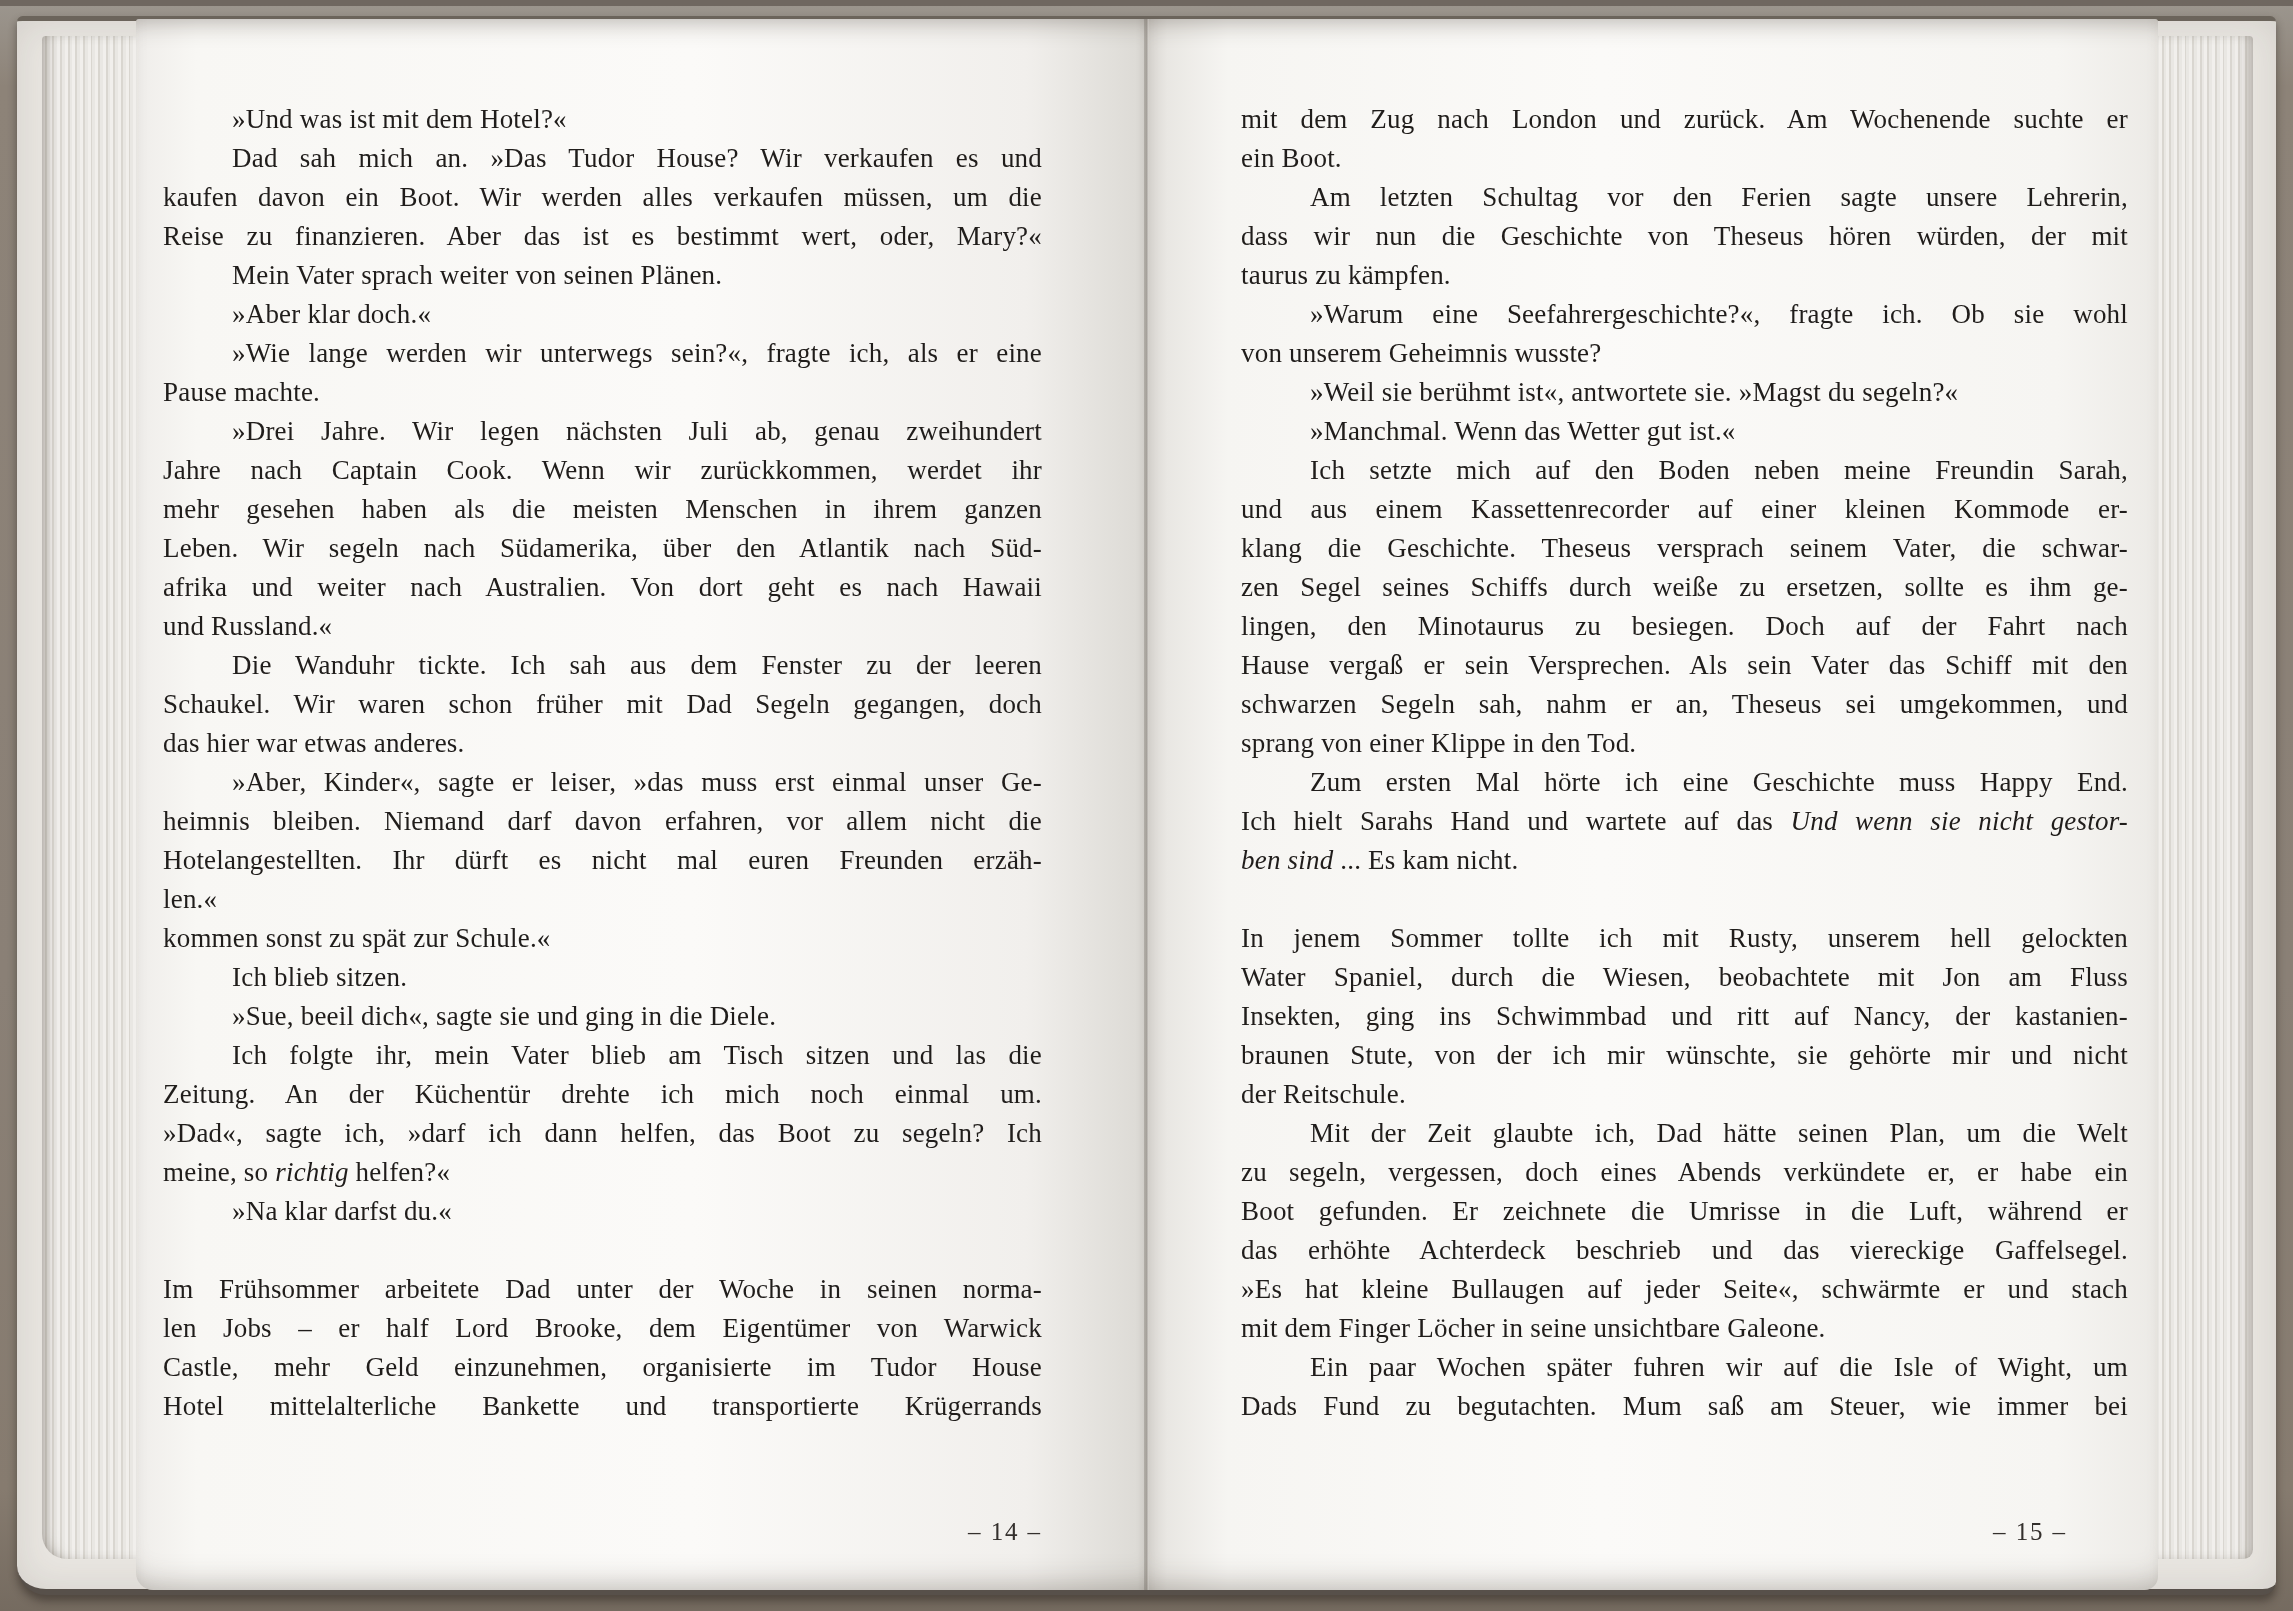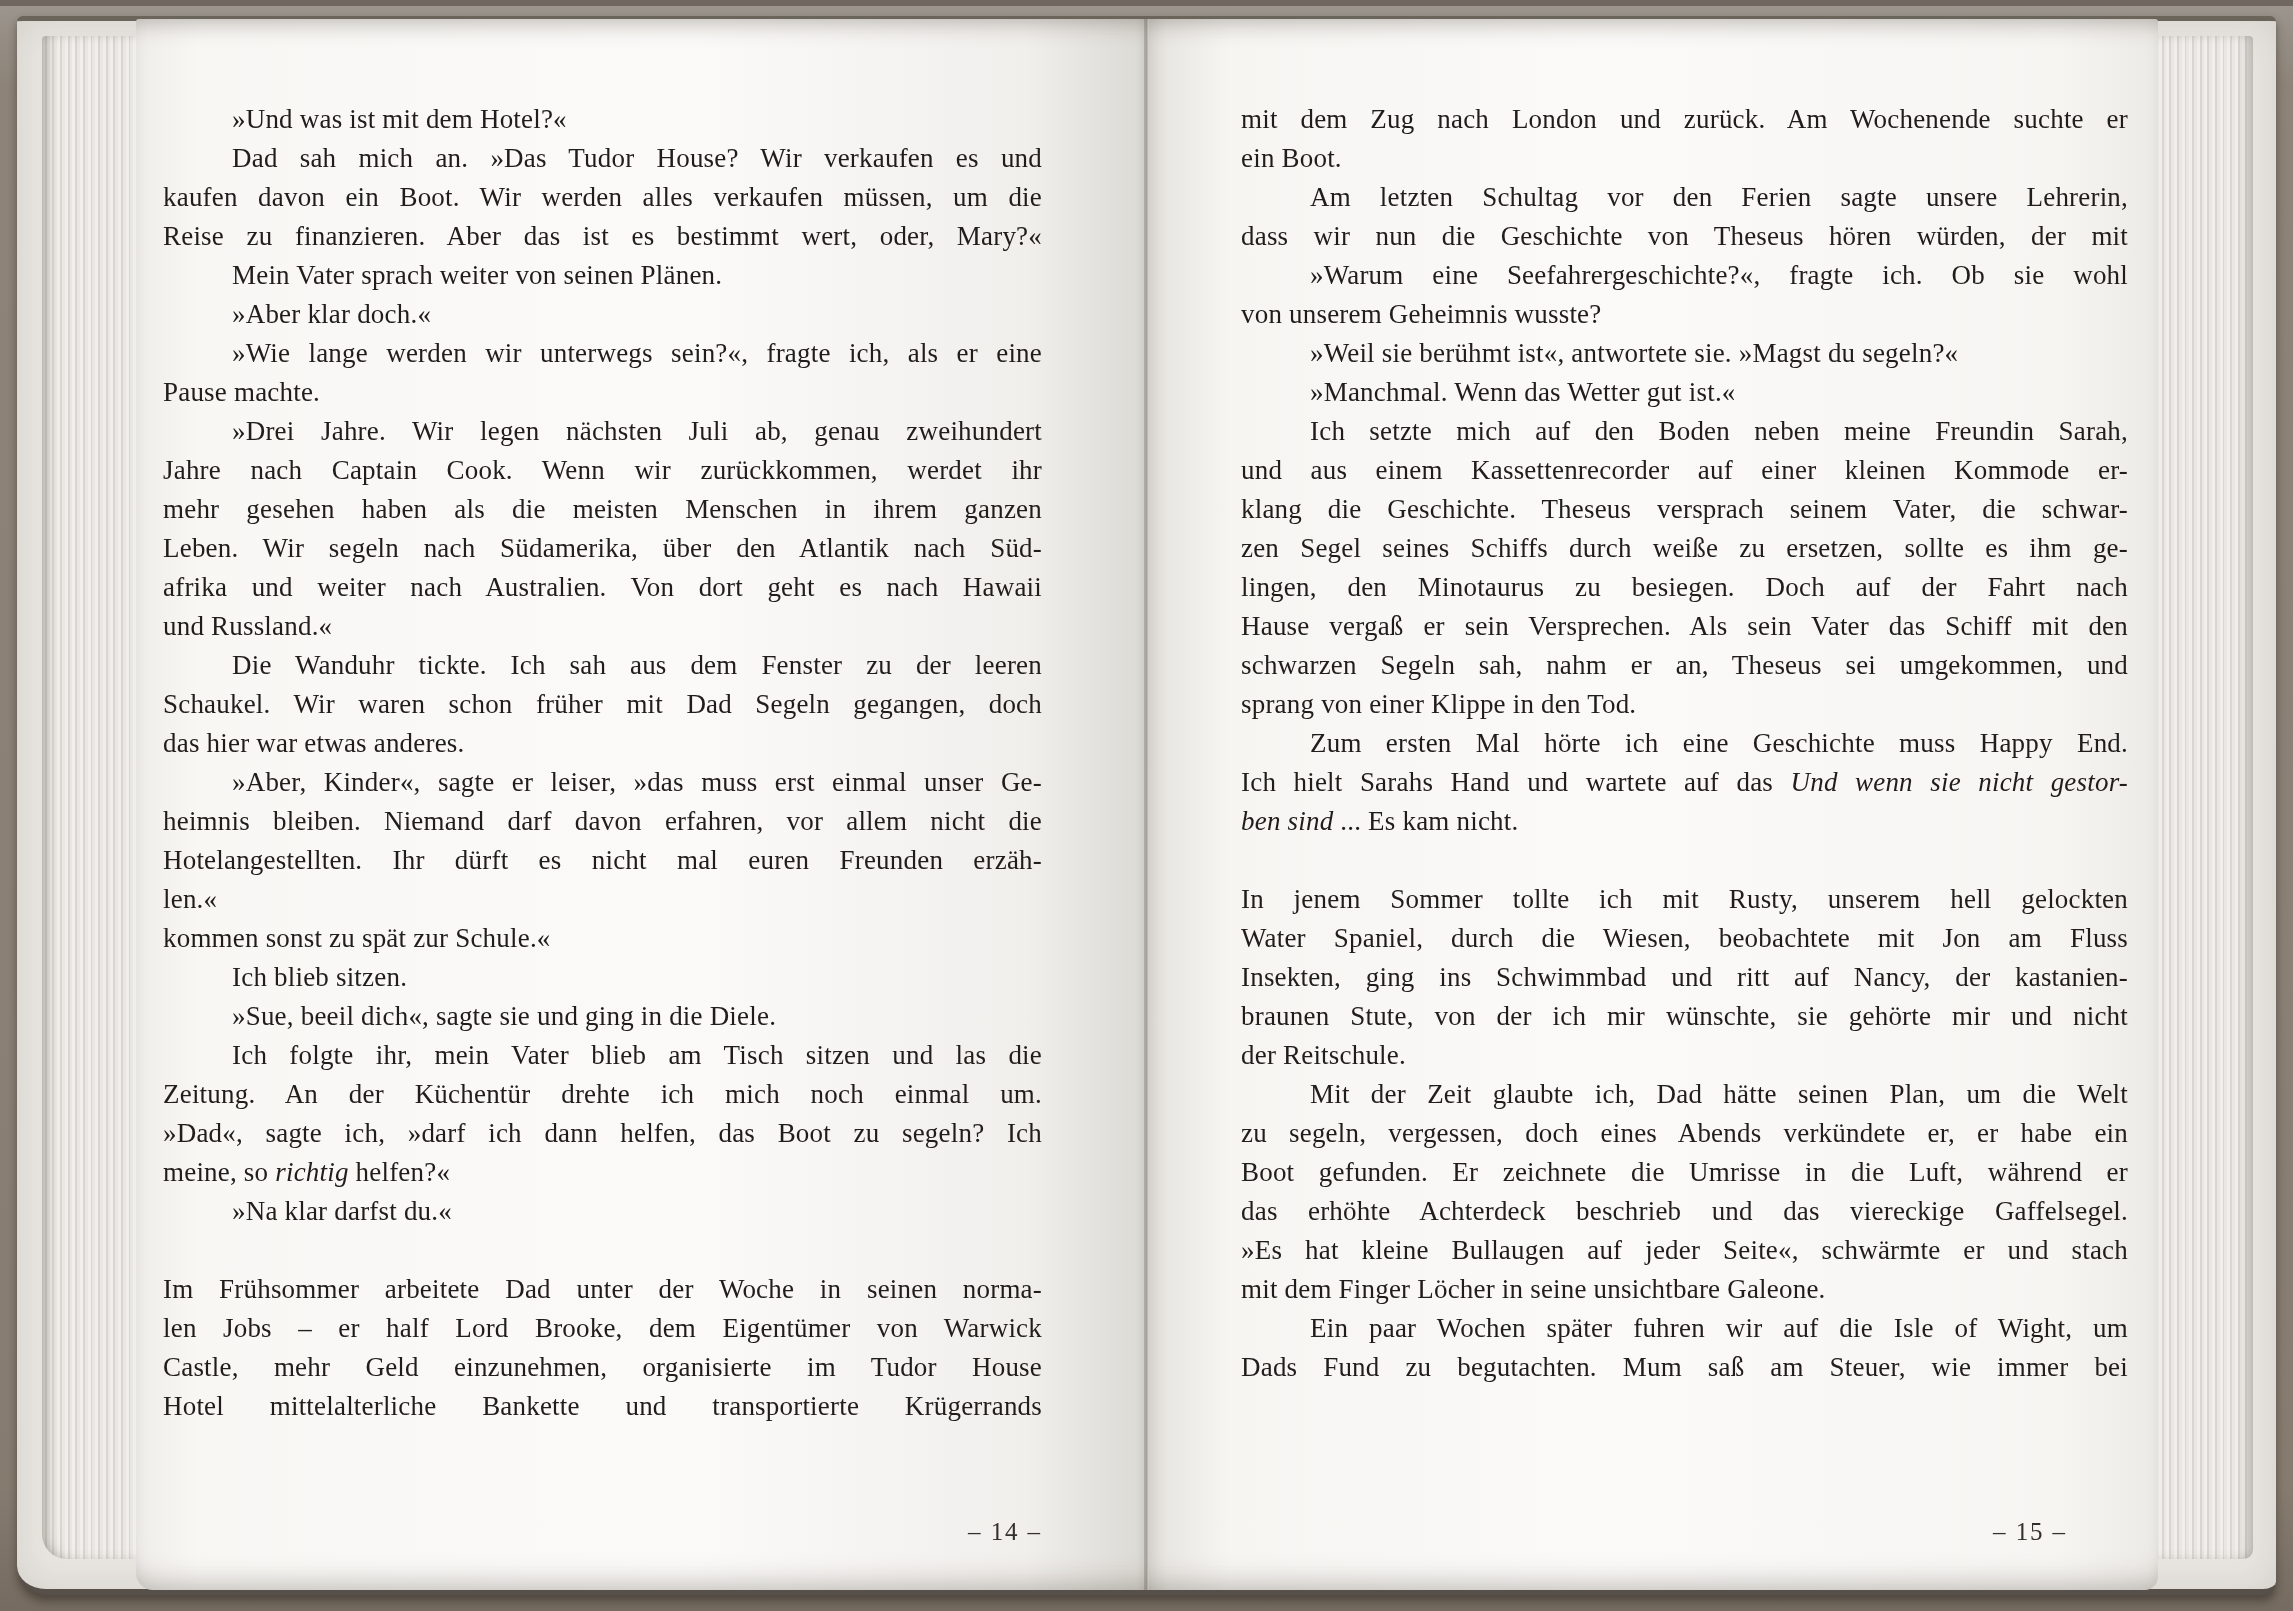--- a/index.html
+++ b/index.html
@@ -113,20 +113,21 @@
       <div class="line j"><span>Im Frühsommer arbeitete Dad unter der Woche in seinen norma-</span></div>
       <div class="line j"><span>len Jobs – er half Lord Brooke, dem Eigentümer von Warwick</span></div>
       <div class="line j"><span>Castle, mehr Geld einzunehmen, organisierte im Tudor House</span></div>
       <div class="line j"><span>Hotel mittelalterliche Bankette und transportierte Krügerrands</span></div>
     </div>
   <div class="textblock tright" id="lines-right">
       <div class="line j"><span>mit dem Zug nach London und zurück. Am Wochenende suchte er</span></div>
       <div class="line"><span>ein Boot.</span></div>
       <div class="line ind j"><span>Am letzten Schultag vor den Ferien sagte unsere Lehrerin,</span></div>
       <div class="line j"><span>dass wir nun die Geschichte von Theseus hören würden, der mit</span></div>
+      <div class="line"><span>taurus zu kämpfen.</span></div>
       <div class="line ind j"><span>»Warum eine Seefahrergeschichte?«, fragte ich. Ob sie wohl</span></div>
       <div class="line"><span>von unserem Geheimnis wusste?</span></div>
       <div class="line ind"><span>»Weil sie berühmt ist«, antwortete sie. »Magst du segeln?«</span></div>
       <div class="line ind"><span>»Manchmal. Wenn das Wetter gut ist.«</span></div>
       <div class="line ind j"><span>Ich setzte mich auf den Boden neben meine Freundin Sarah,</span></div>
       <div class="line j"><span>und aus einem Kassettenrecorder auf einer kleinen Kommode er-</span></div>
       <div class="line j"><span>klang die Geschichte. Theseus versprach seinem Vater, die schwar-</span></div>
       <div class="line j"><span>zen Segel seines Schiffs durch weiße zu ersetzen, sollte es ihm ge-</span></div>
       <div class="line j"><span>lingen, den Minotaurus zu besiegen. Doch auf der Fahrt nach</span></div>
       <div class="line j"><span>Hause vergaß er sein Versprechen. Als sein Vater das Schiff mit den</span></div>

